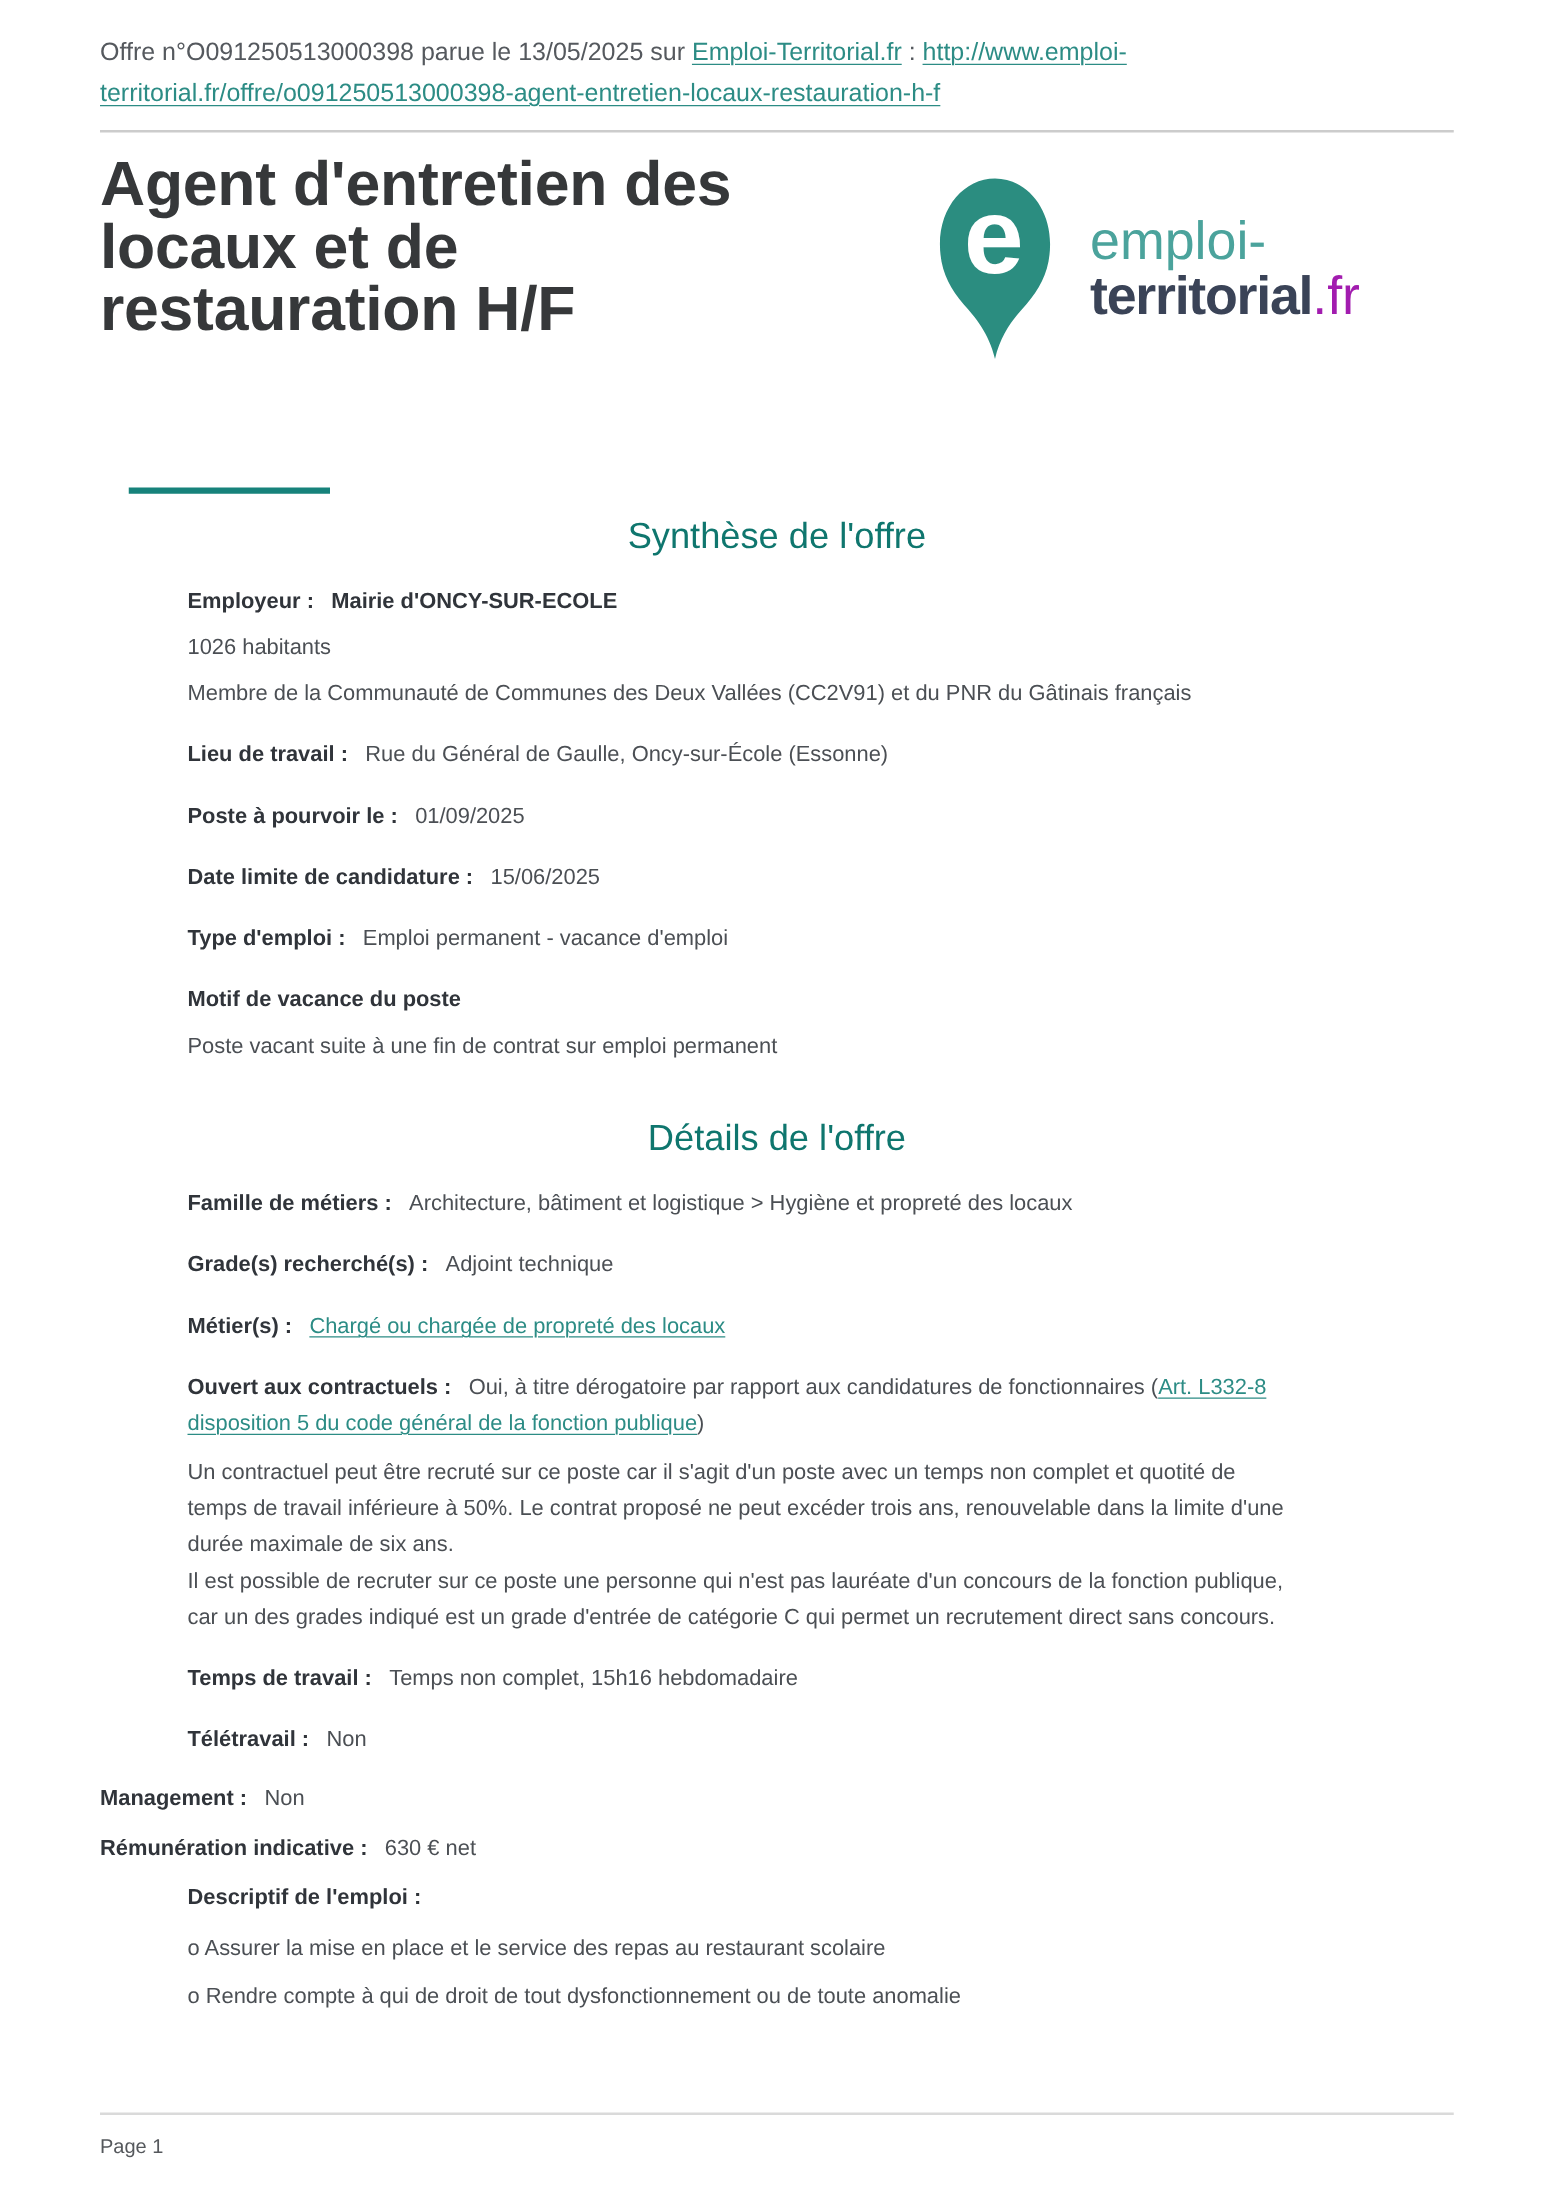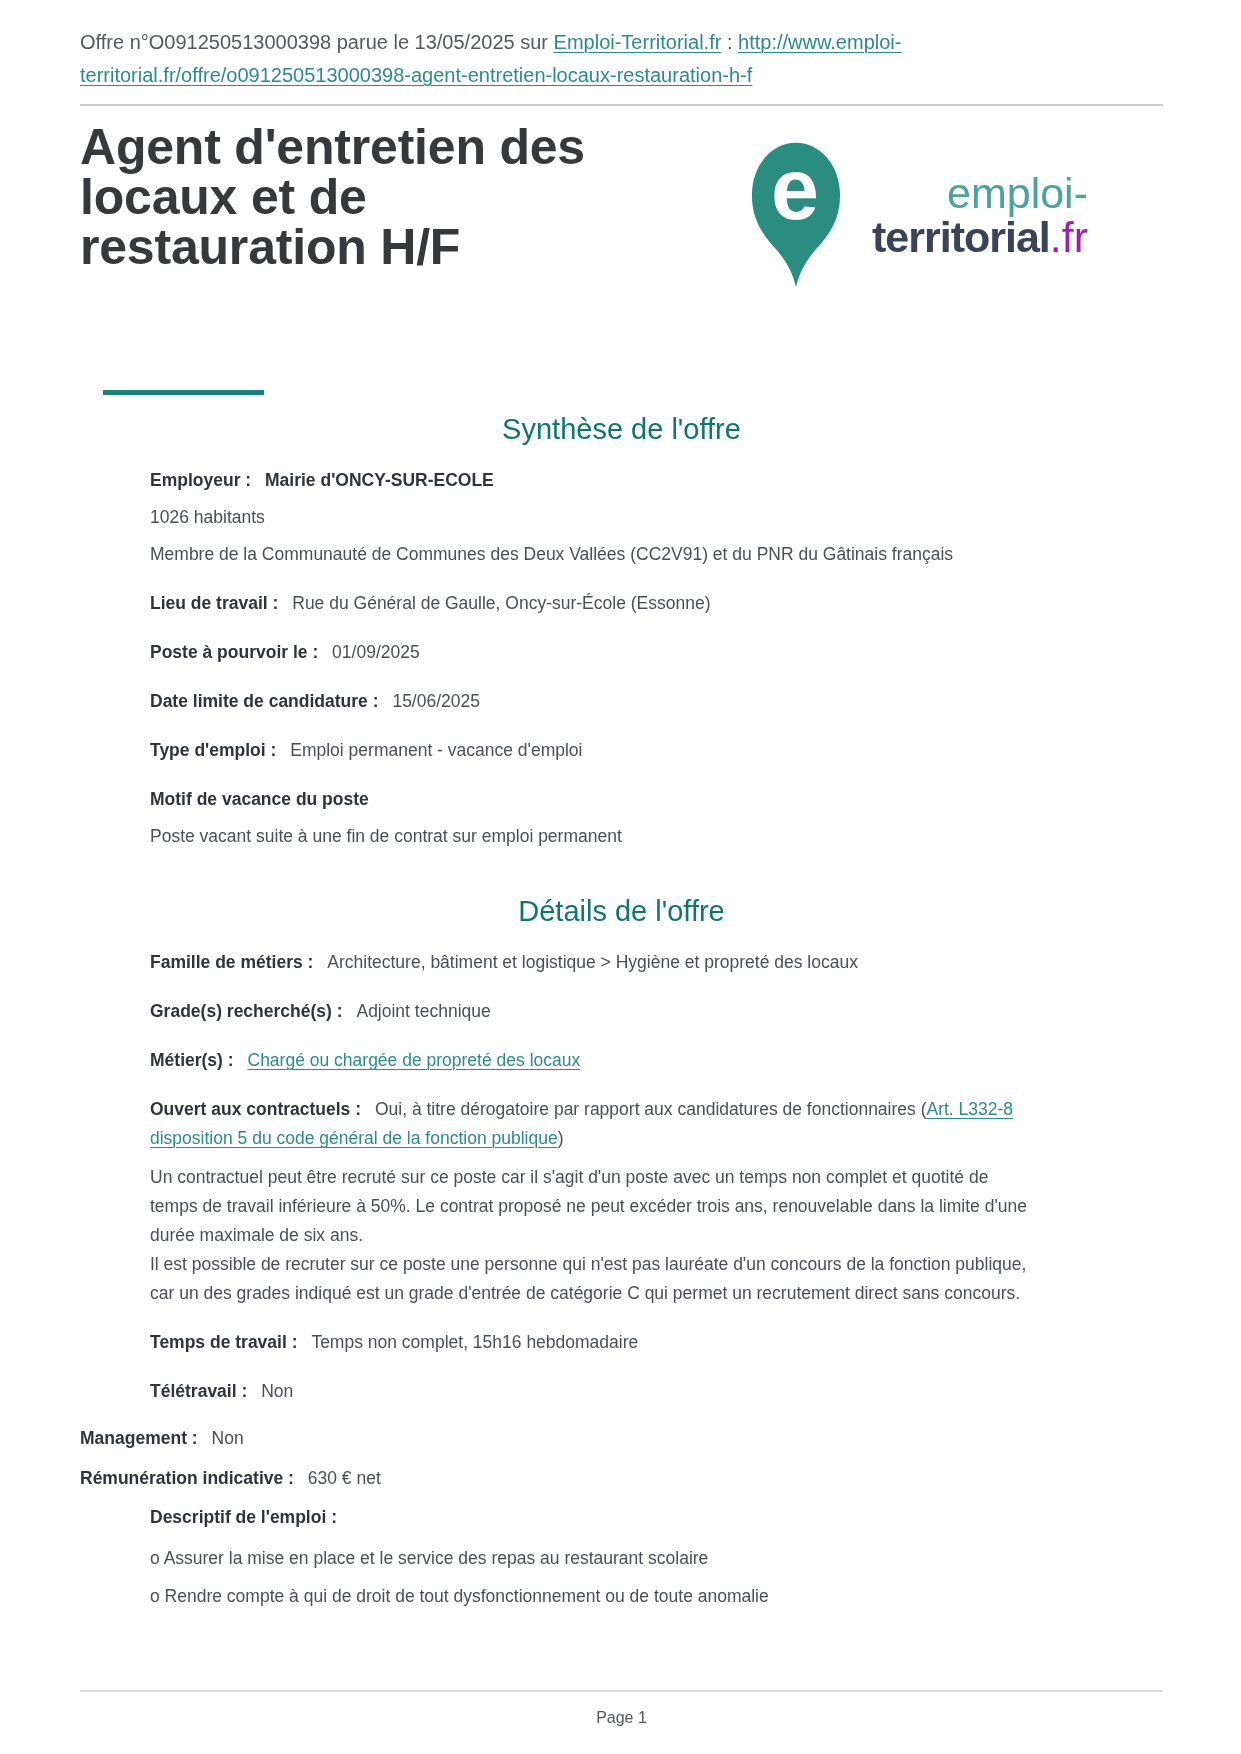--- a/index.html
+++ b/index.html
@@ -11,21 +11,21 @@
   .page{padding:26px 78px 0 80px;position:relative;}
   
   .doc-header{font-size:20px;line-height:33px;color:#55595e;max-width:960px;word-break:break-word;}
   a.link{color:#2c8c85;text-decoration:underline;text-underline-offset:3px;text-decoration-thickness:1px;cursor:pointer;}
   .header-divider{border-top:2px solid #cccccc;margin-top:12px;}
   
   .title-row{position:relative;margin-top:16px;min-height:230px;}
   h1{font-size:50px;line-height:50px;margin:0;max-width:570px;color:#36383a;font-weight:700;letter-spacing:-0.2px;}
   .logo{position:absolute;left:668px;top:18px;display:flex;align-items:center;gap:28px;}
   .logo svg{display:block;}
-  .logo-text{line-height:1;text-align:right;}
+  .logo-text{line-height:1;}
   .logo-line1{font-size:43px;font-weight:400;color:#4ba39c;letter-spacing:0;}
   .logo-line2{font-size:43px;font-weight:700;color:#3a4357;letter-spacing:-1px;margin-top:1px;}
   .logo-line2 .tld{font-weight:400;color:#a21caf;letter-spacing:0;}
   .meta{margin-top:4px;font-size:17.5px;line-height:31px;color:#494d52;}
   
   .accent-bar{margin:38px 0 0 23px;width:161px;height:5px;background:#17827b;}
   h2{font-size:29px;font-weight:400;color:#0f766e;margin:18px 0 4px 0;text-align:center;}
   .section-body{margin-left:70px;max-width:888px;font-size:17.5px;}
   .field{margin-top:20px;line-height:29px;}
   .label{font-weight:700;color:#30343a;}
@@ -33,21 +33,21 @@
   .value.bold{font-weight:700;color:#30343a;}
   .line{margin-top:7px;line-height:30px;}
   .para{line-height:29px;}
   .flush-fields{margin-left:0;max-width:1000px;font-size:17.5px;margin-top:18px;}
   .flush-field{margin-top:11px;line-height:29px;}
   .bullets{margin-top:12px;}
   .bullet{margin-top:9px;line-height:29px;}
   
   .footer{position:absolute;left:80px;right:78px;top:1690px;}
   .footer-line{border-top:2px solid #dadada;}
-  .footer-page{text-align:center;margin-top:17px;font-size:16px;color:#55585c;}
+  .footer-page{text-align:left;margin-top:17px;font-size:16px;color:#55585c;}
 </style>
 </head>
 <body>
 
 <div class="page">
 
   <div class="doc-header">
     <span>Offre n°O091250513000398 parue le 13/05/2025 sur </span><a class="link">Emploi-Territorial.fr</a><span> : </span><a class="link">http://www.emploi-territorial.fr/offre/o091250513000398-agent-entretien-locaux-restauration-h-f</a>
   </div>
   <div class="header-divider"></div>

